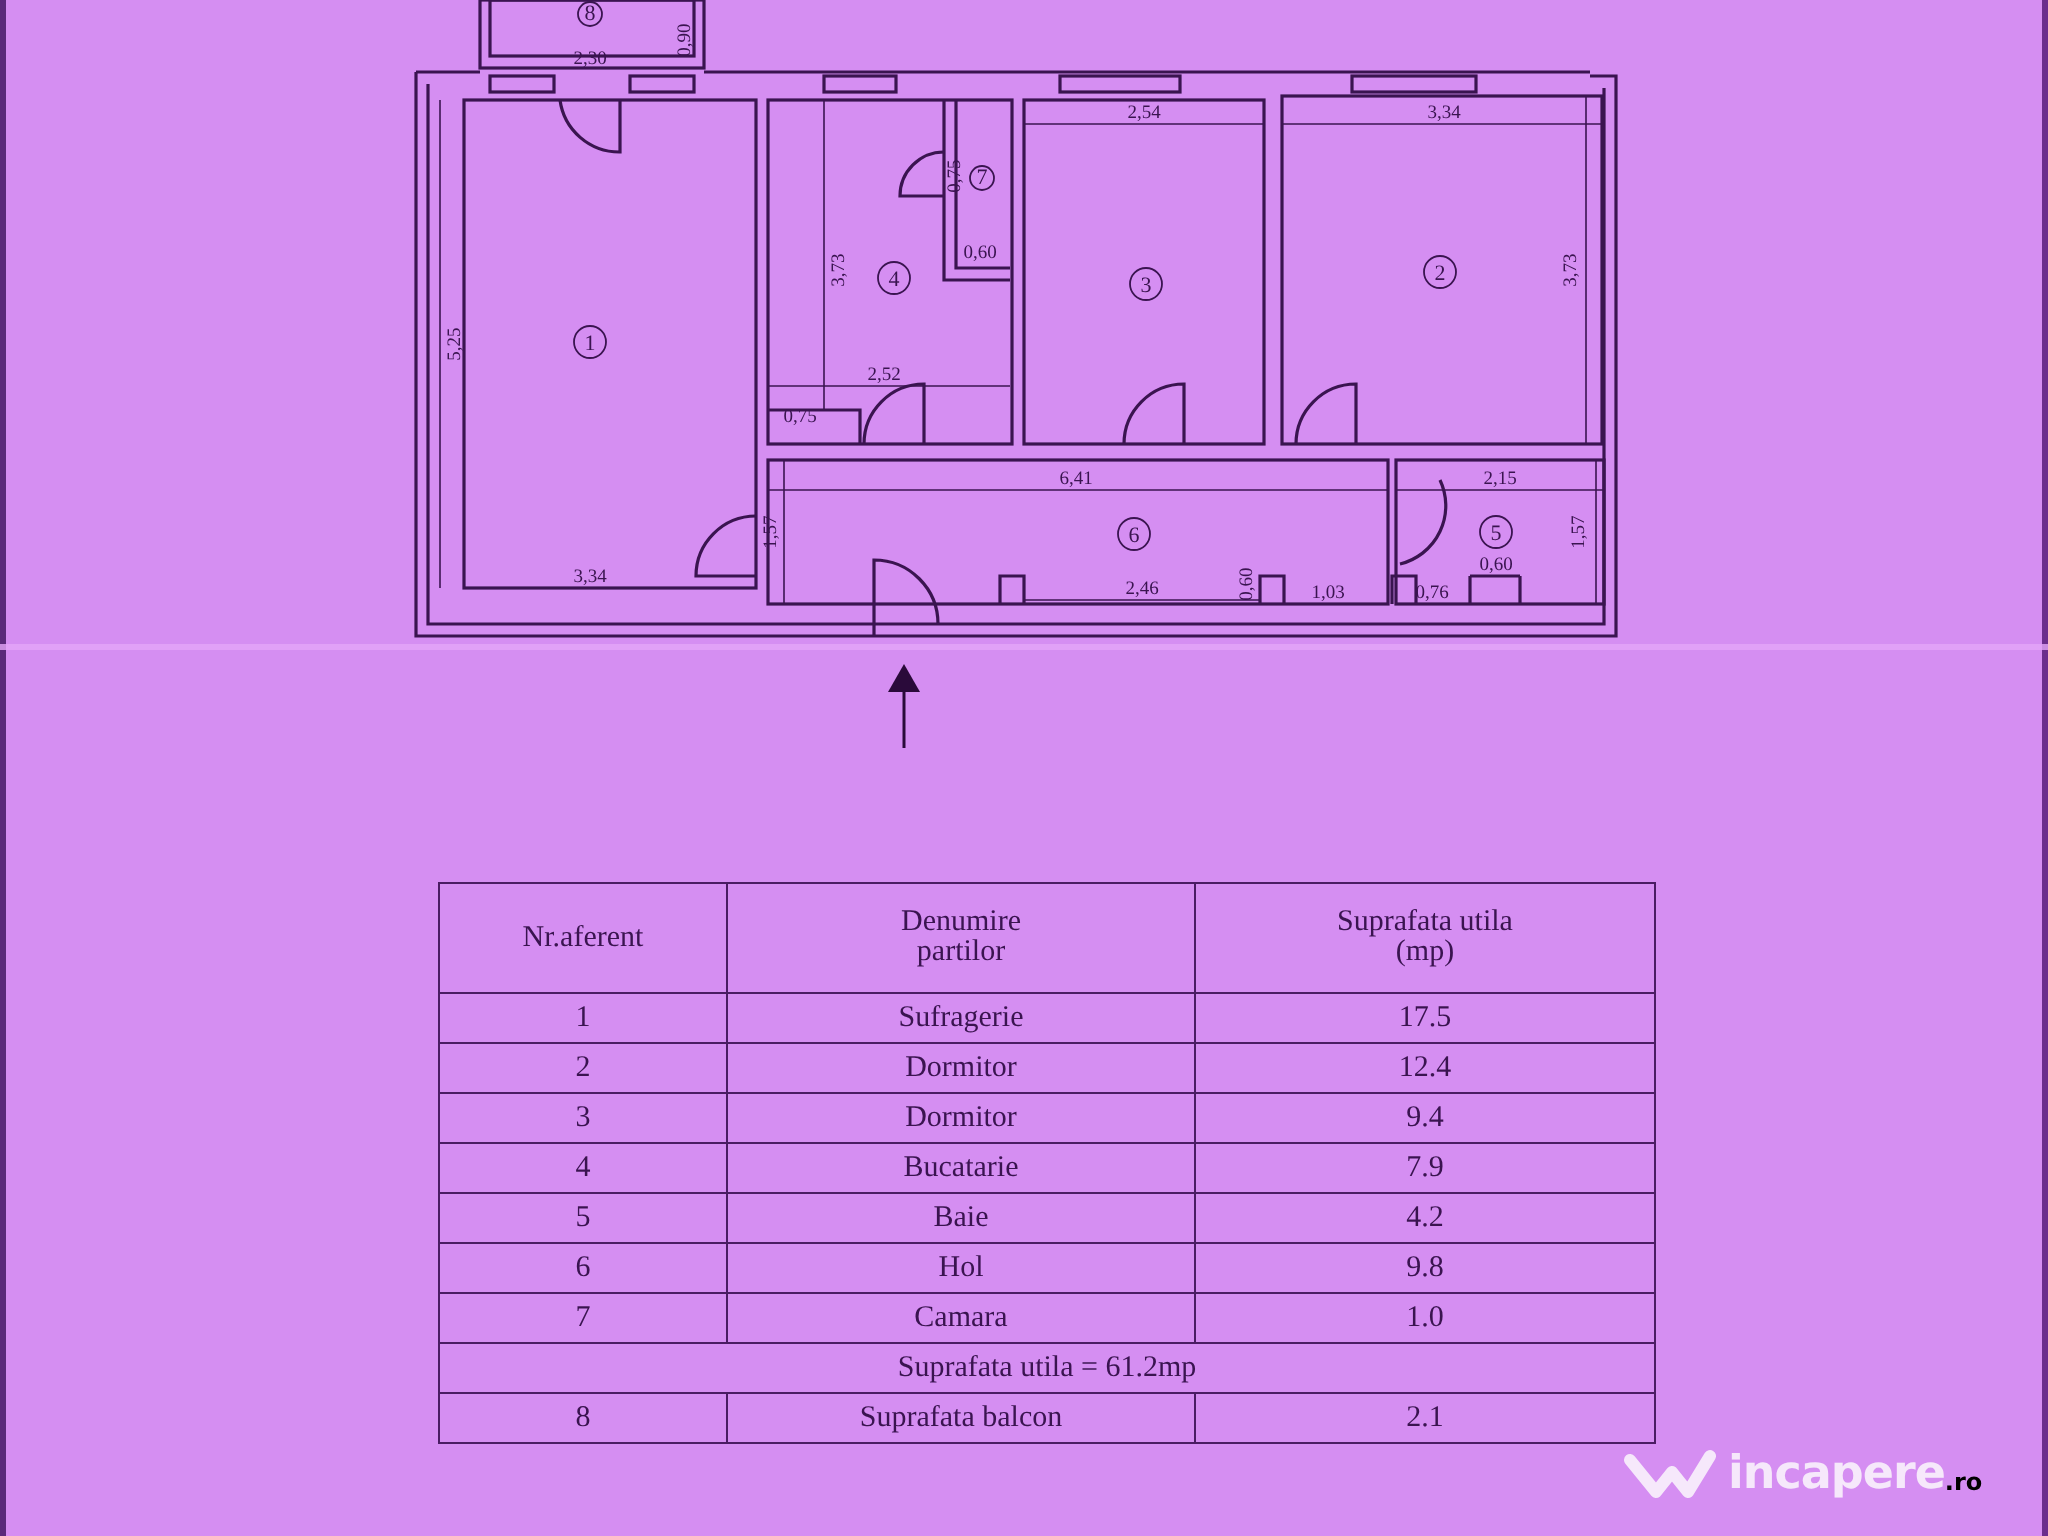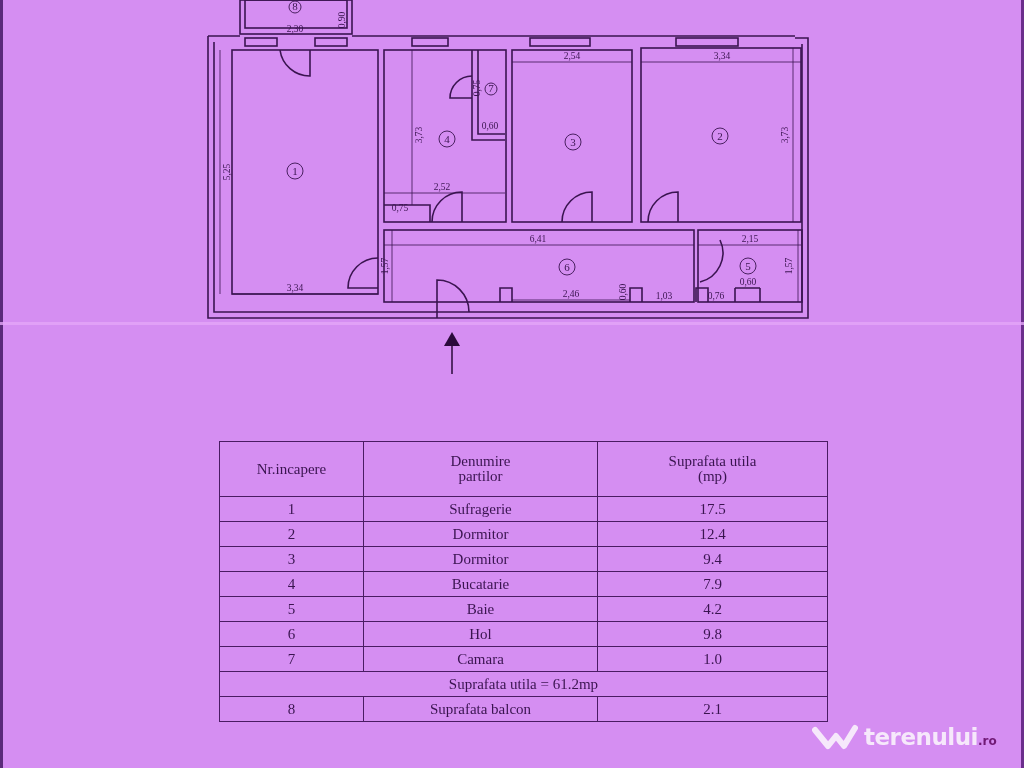--- a/index.html
+++ b/index.html
@@ -21,21 +21,21 @@
   }
   table.surf td, table.surf th {
     border:1.5px solid #4a1c63; text-align:center; padding:0; font-weight:normal;
   }
   table.surf th { height:54px; line-height:15px; vertical-align:middle; }
   table.surf td { height:24px; line-height:22px; }
   .c1 { width:143px; } .c2 { width:233px; }
   .partial { height:16px !important; overflow:hidden; }
   .logo { position:absolute; left:812px; top:722px; display:flex; align-items:center; gap:6px; }
   .logo-text { font-family:"DejaVu Sans", sans-serif; font-weight:bold; font-size:23px; color:#f6e8fb; letter-spacing:-0.5px; }
-  .logo-tld { font-family:"DejaVu Sans", sans-serif; font-size:12px; color:#701a75; font-weight:bold; }
+  .logo-tld { font-family:"DejaVu Sans", sans-serif; font-size:12px; color:#000000; font-weight:bold; }
 </style>
 </head>
 <body>
 
 <div class="paper-edge"></div>
 <div class="paper-edge-r"></div>
 
 <svg class="plan" width="1024" height="400" viewBox="0 0 1024 400">
   <g stroke="#3a1450" stroke-width="1.6" fill="none">
 
@@ -143,21 +143,21 @@
   <text class="dim" x="664" y="299" text-anchor="middle" font-size="8">1,03</text>
   <text class="dim" x="716" y="299" text-anchor="middle" font-size="8">0,76</text>
   <text class="dim" x="748" y="285" text-anchor="middle" font-size="8">0,60</text>
 </svg>
 
 <div class="fold-line"></div>
 
 <table class="surf">
   <tbody>
       <tr>
-    <th class="c1">Nr.incapere</th>
+    <th class="c1">Nr.aferent</th>
     <th class="c2">
       <div>Denumire</div>
           <div>partilor</div>
     </th>
     <th>
       <div>Suprafata utila</div>
           <div>(mp)</div>
     </th>
   </tr>
   <tr>
@@ -203,15 +203,15 @@
         <td>Suprafata balcon</td>
         <td>2.1</td>
       </tr>
 </tbody>
   </table>
 
 <div class="logo">
   <svg width="46" height="30" viewBox="0 0 46 30">
     <path d="M3 8 L16 24 L24 14 L32 24 L43 6" stroke="#f6e8fb" stroke-width="6" fill="none" stroke-linecap="round" stroke-linejoin="round"></path>
   </svg>
-  <span class="logo-text">terenului</span>
+  <span class="logo-text">incapere</span>
     <span class="logo-tld" style="margin-left:-6px;margin-top:8px;">.ro</span>
 </div>
 
 </body></html>

